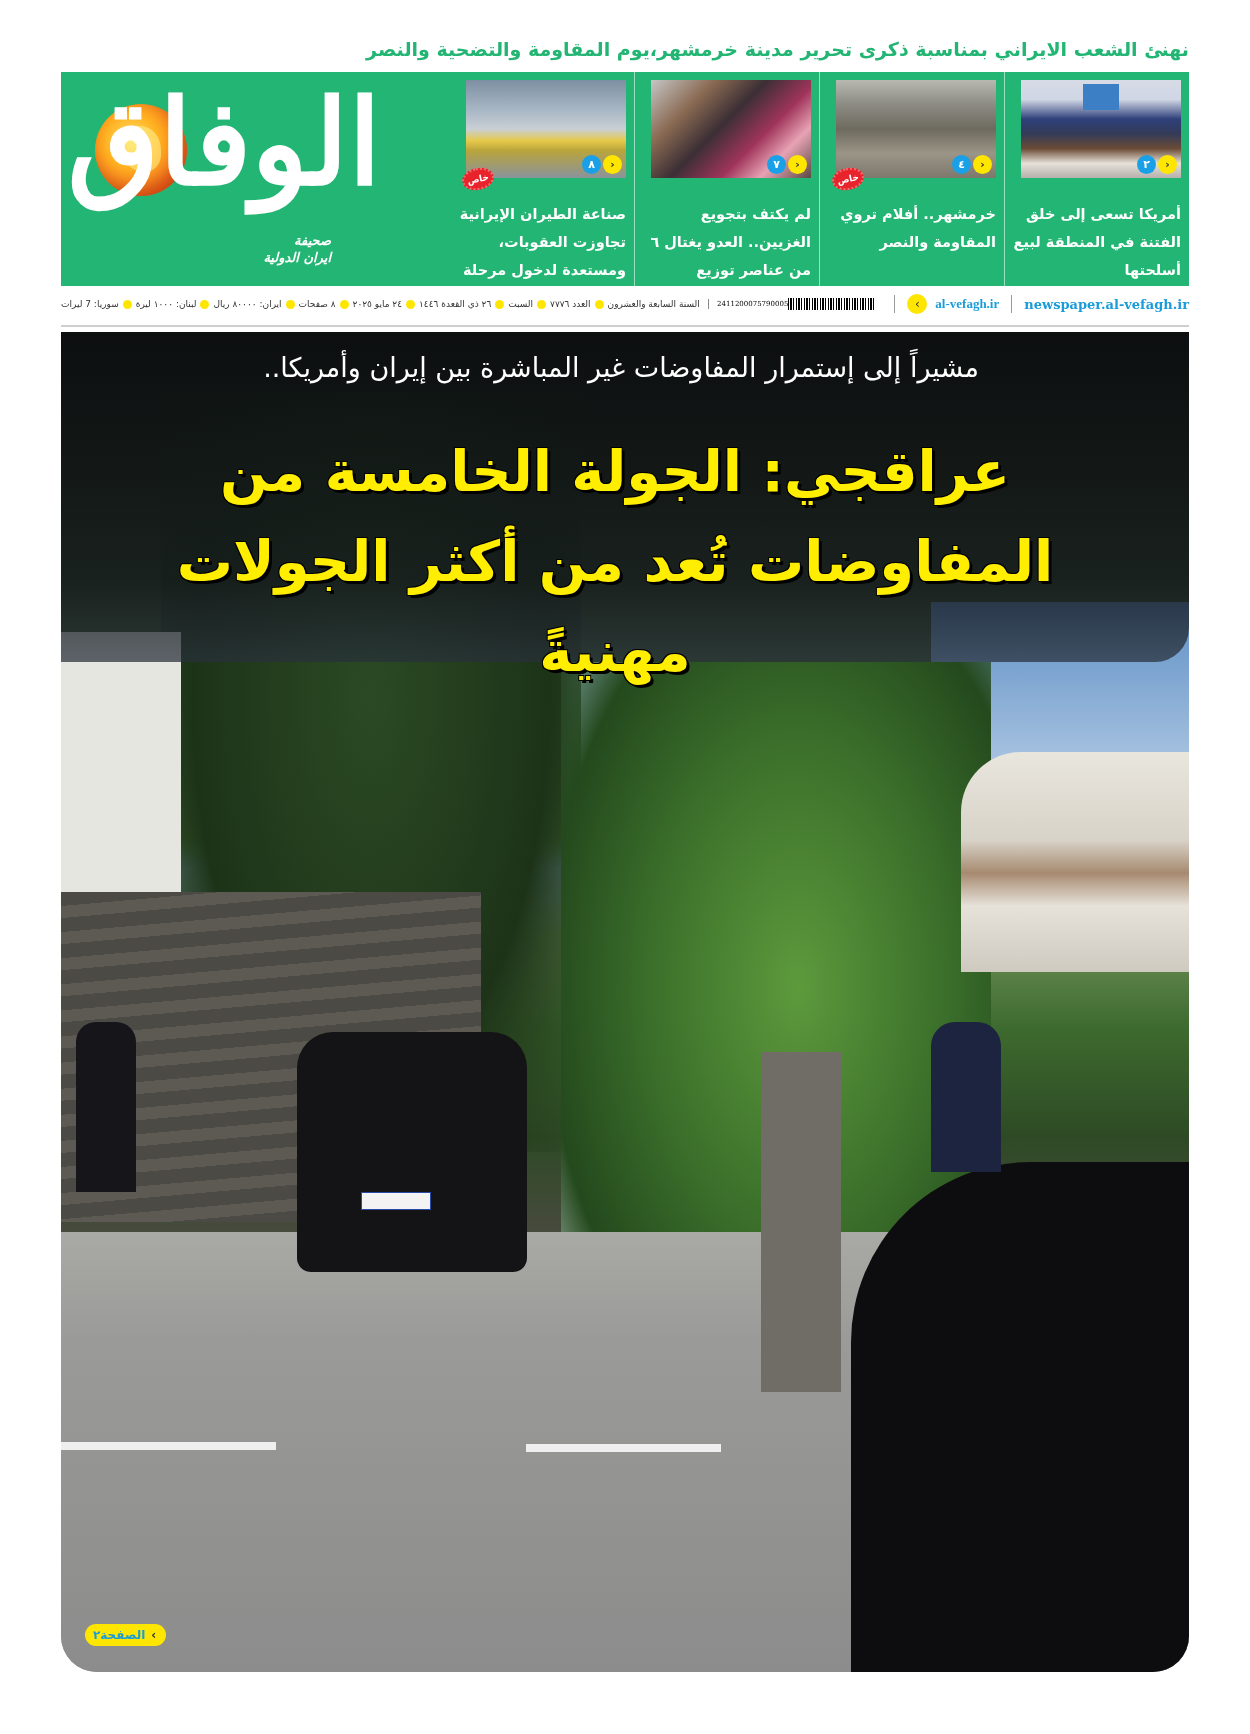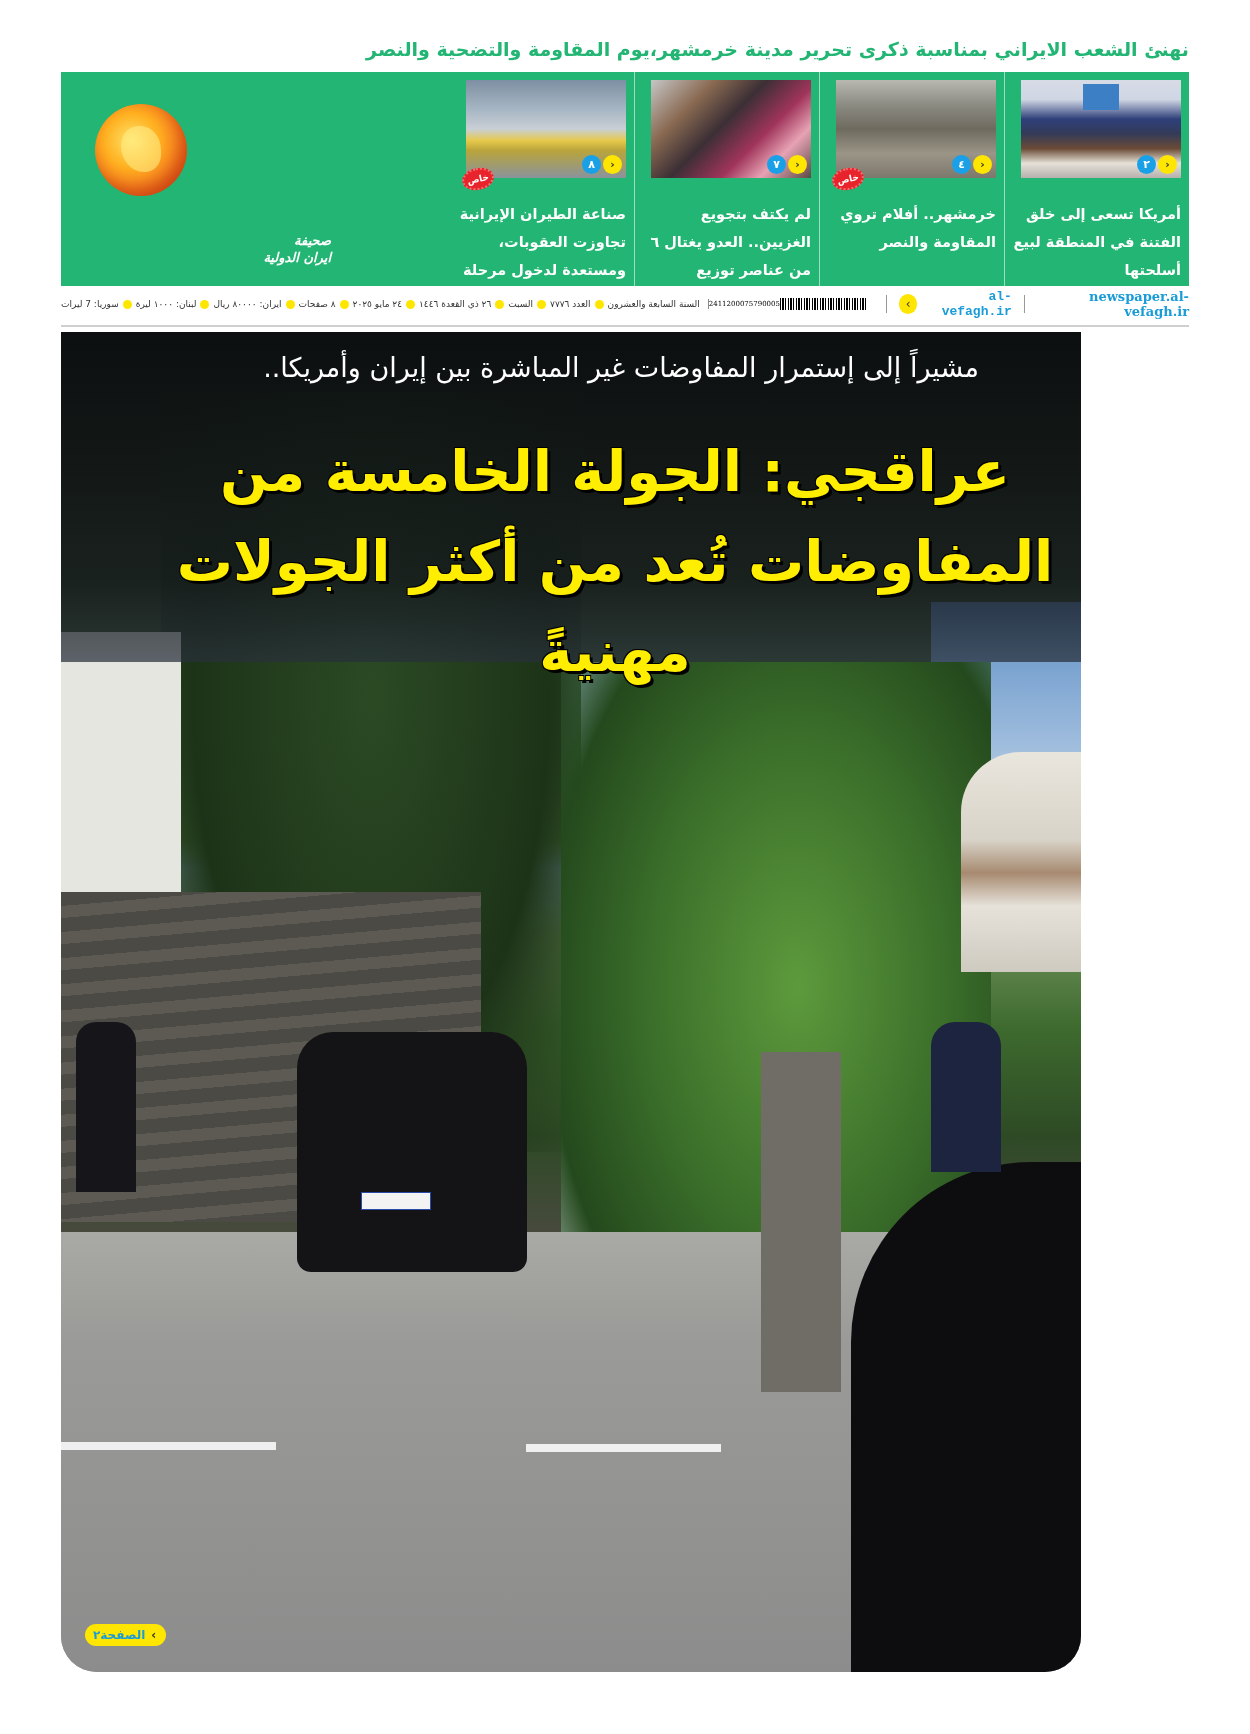--- a/index.html
+++ b/index.html
@@ -77,35 +77,35 @@
   .img-soldiers { background: linear-gradient(180deg, #b8b8b0 0%, #8c8c84 25%, #6e6a5e 50%, #9a9586 75%, #7d786c 100%); }
   .img-gaza { background: linear-gradient(135deg, #c6c6c6 0%, #8a6a52 25%, #3c2f35 45%, #a0345a 65%, #e7a2b4 80%, #5a4a44 100%); }
   .img-hangar { background: linear-gradient(180deg, #7d8fa2 0%, #a7b6c4 30%, #c9cfd5 50%, #e6c94a 62%, #b9a43c 72%, #8a939c 100%); }
 
   .infobar {
     position: absolute; top: 292px; left: 61px; width: 1128px; height: 24px;
     display: flex; flex-direction: row; align-items: center; font-size: 9px; color: #333;
   }
   .web-main { color: #1a9cd8; font-family: "DejaVu Serif", serif; font-weight: bold; font-size: 13px; margin-right: 0; }
   .web-sep { width: 1px; height: 18px; background: #999; margin: 0 12px; }
-  .web-short { color: #1a9cd8; font-family: Liberation Mono, monospace; font-weight: bold; font-size: 13px; }
+  .web-short { color: #1a9cd8; font-family: Liberation Serif, serif; font-weight: bold; font-size: 13px; }
   .web-arrow { width: 20px; height: 20px; border-radius: 50%; background: #ffe600; display: flex; align-items: center; justify-content: center; color: #333; font-size: 12px; margin-right: 8px; }
   .barcode { display: flex; align-items: center; margin-right: 6px; }
   .barcode-bars {
     width: 88px; height: 12px;
     background: repeating-linear-gradient(90deg, #000 0 1px, #fff 1px 2px, #000 2px 4px, #fff 4px 5px, #000 5px 6px, #fff 6px 8px);
   }
   .barcode-num { font-size: 7px; color: #000; font-family: "DejaVu Serif", serif; direction: ltr; }
   .meta-list { display: flex; flex-direction: row; align-items: center; gap: 4px; margin-right: auto; padding-left: 0; border-right: 1px solid #888; padding-right: 8px; white-space: nowrap; }
   .meta-dot { width: 9px; height: 9px; border-radius: 50%; background: #ffe600; display: inline-block; }
 
   .infobar-rule { position: absolute; top: 325px; left: 61px; width: 1128px; height: 2px; background: #cfcfcf; }
 
   .hero {
-    position: absolute; top: 332px; left: 61px; width: 1020px; height: 1340px;
+    position: absolute; top: 332px; left: 61px; width: 1128px; height: 1340px;
     border-radius: 0 0 36px 36px; overflow: hidden;
     background:
       linear-gradient(180deg,
         #1a2016 0%, #22301c 10%, #2f4726 22%, #3e6530 32%, #5b8a47 38%,
         #8fb3cf 40%, #6c8f58 45%, #3d6a2e 52%, #2e4a25 60%, #4a4a40 68%,
         #5c5a52 72%, #8d8d8a 76%, #9a9a98 82%, #8f8f8f 100%);
   }
   .sky { position: absolute; left: 500px; top: 330px; width: 260px; height: 620px;
     background: linear-gradient(180deg, #a8c8e6 0%, #d6e3ef 60%, #e9eef2 100%); }
   .sky-right { position: absolute; left: 870px; top: 270px; width: 258px; height: 200px;
@@ -157,20 +157,21 @@
   .page-tag-arrow { color: #333; font-size: 12px; font-weight: bold; }
 </style>
 </head>
 <body>
 
 <div class="tagline">نهنئ الشعب الايراني بمناسبة ذكرى تحرير مدينة خرمشهر،يوم المقاومة والتضحية والنصر</div>
 
 <div class="masthead">
   <div class="logo-area">
     <div class="logo-globe"></div>
+    <div class="logo-title">الوفاق</div>
     <div class="logo-sub">
       <div>صحيفة</div>
       <div>ايران الدولية</div>
     </div>
   </div>
 
   <div class="teasers">
     <div class="teaser">
       <div class="teaser-img img-meeting">
         <div class="bubble-wrap">

